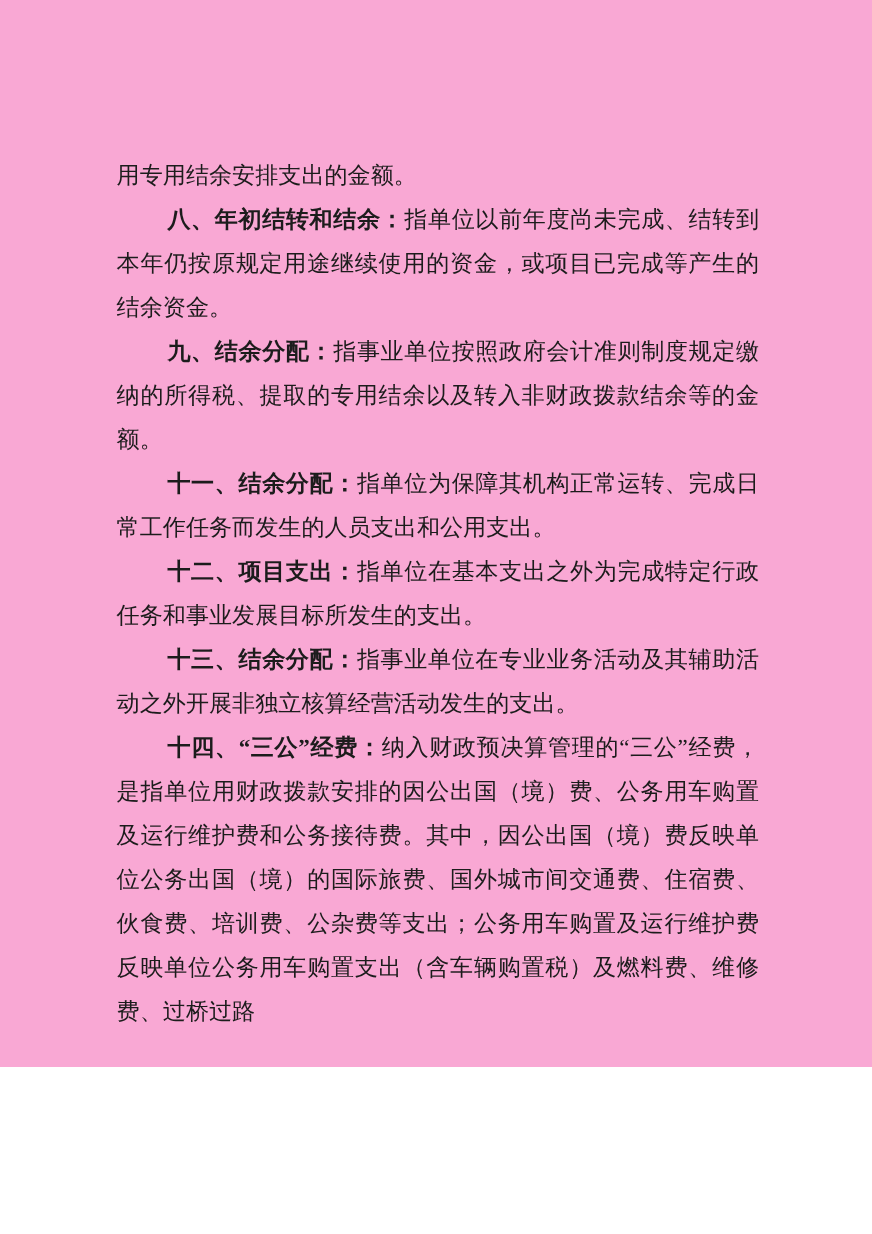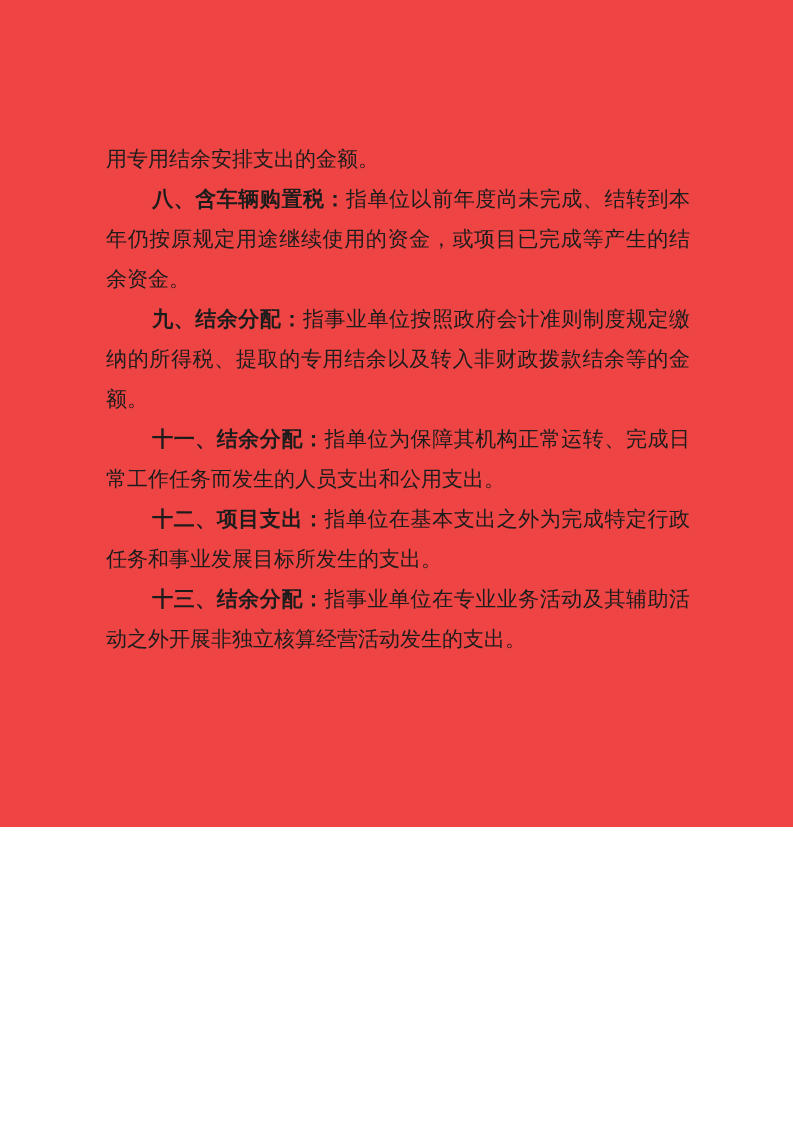--- a/index.html
+++ b/index.html
@@ -3,22 +3,22 @@
 <meta charset="utf-8">
 <style>
   html, body {
     margin: 0;
     padding: 0;
     background: #ffffff;
   }
   .page {
     position: relative;
     width: 793px;
-    height: 827px;
-    background: #ef4444;
+    height: 970px;
+    background: #f9a8d4;
     overflow: hidden;
     font-family: "Liberation Serif", "DejaVu Serif", serif;
   }
   .content {
     position: absolute;
     left: 106px;
     top: 139px;
     width: 584px;
   }
   .para {
@@ -48,28 +48,29 @@
   }
 </style>
 </head>
 <body>
 
 <div class="page">
   <div class="content">
 
     <p class="para no-indent"><span class="term"></span><span>用专用结余安排支出的金额。</span></p>
 
-    <p class="para"><span class="term">八、含车辆购置税：</span><span>指单位以前年度尚未完成、结转到本年仍按原规定用途继续使用的资金，或项目已完成等产生的结余资金。</span></p>
+    <p class="para"><span class="term">八、年初结转和结余：</span><span>指单位以前年度尚未完成、结转到本年仍按原规定用途继续使用的资金，或项目已完成等产生的结余资金。</span></p>
 
     <p class="para"><span class="term">九、结余分配：</span><span>指事业单位按照政府会计准则制度规定缴纳的所得税、提取的专用结余以及转入非财政拨款结余等的金额。</span></p>
 
 
     <p class="para"><span class="term">十一、结余分配：</span><span>指单位为保障其机构正常运转、完成日常工作任务而发生的人员支出和公用支出。</span></p>
 
     <p class="para"><span class="term">十二、项目支出：</span><span>指单位在基本支出之外为完成特定行政任务和事业发展目标所发生的支出。</span></p>
 
     <p class="para"><span class="term">十三、结余分配：</span><span>指事业单位在专业业务活动及其辅助活动之外开展非独立核算经营活动发生的支出。</span></p>
 
+    <p class="para"><span class="term">十四、“三公”经费：</span><span>纳入财政预决算管理的“三公”经费，是指单位用财政拨款安排的因公出国（境）费、公务用车购置及运行维护费和公务接待费。其中，因公出国（境）费反映单位公务出国（境）的国际旅费、国外城市间交通费、住宿费、伙食费、培训费、公杂费等支出；公务用车购置及运行维护费反映单位公务用车购置支出（含车辆购置税）及燃料费、维修费、过桥过路</span></p>
 
   </div>
 
   <div class="footer">-22-</div>
 </div>
 
 </body></html>

